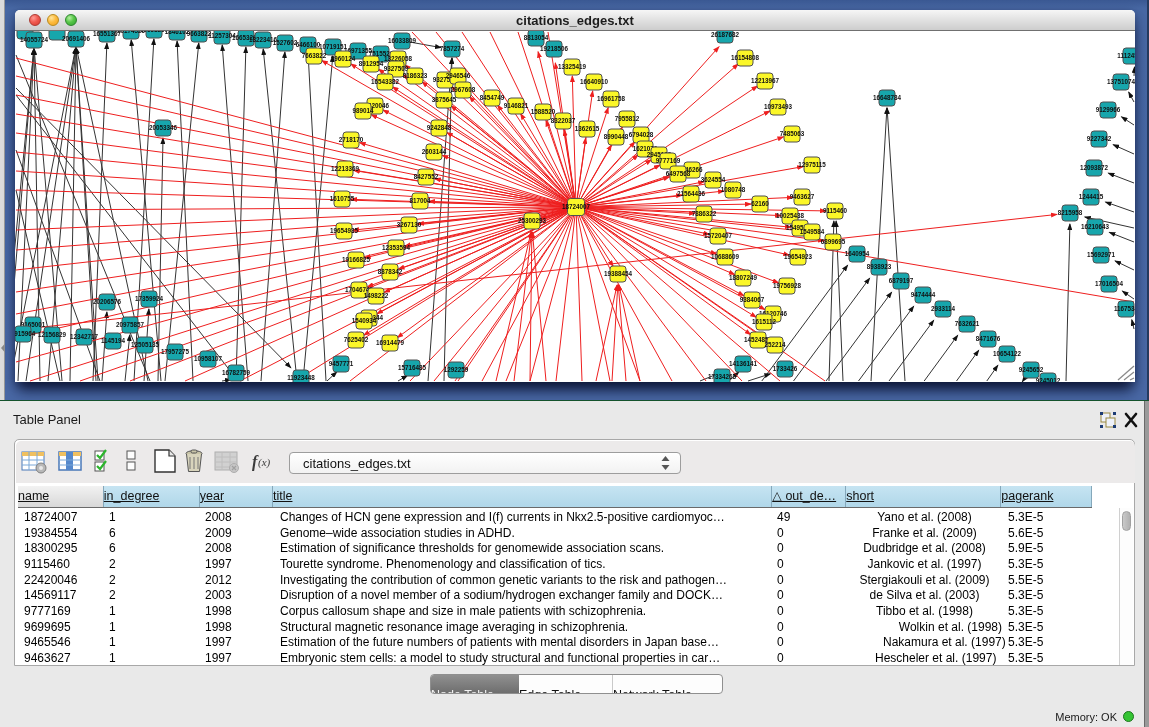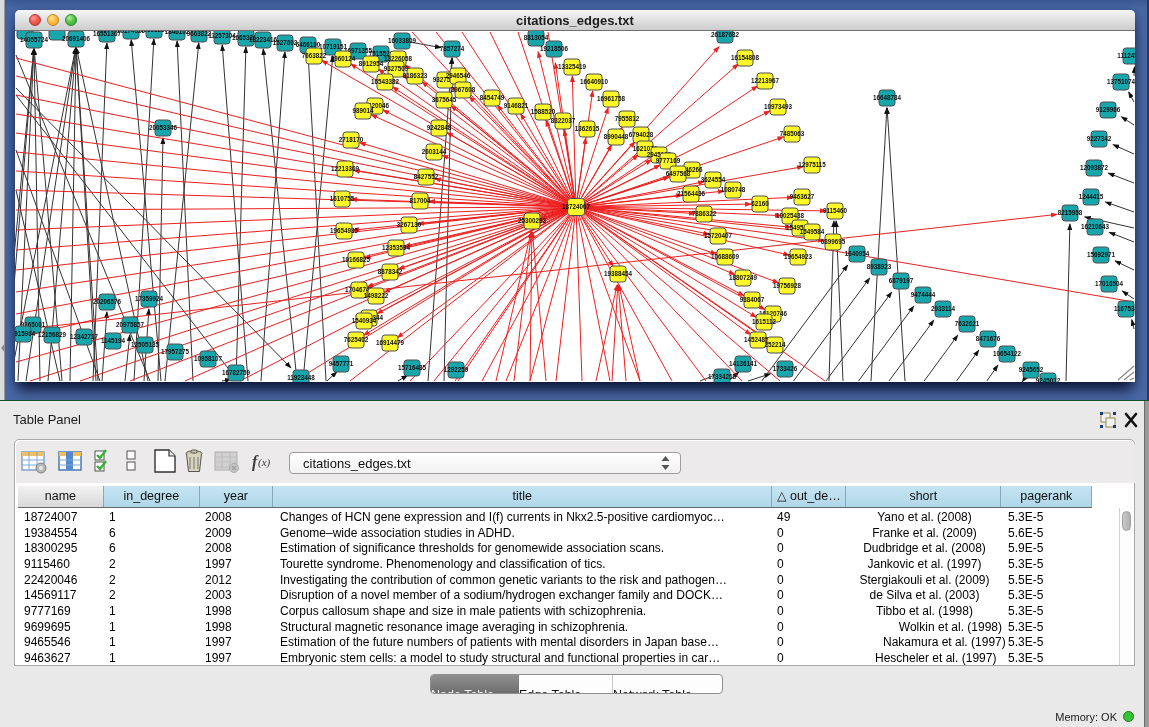--- a/index.html
+++ b/index.html
@@ -18,21 +18,21 @@
 #tbar .title { position:absolute; left:0; right:0; top:3px; text-align:center;
   font-size:13px; font-weight:bold; color:#1c1c1c; }
 .tl { position:absolute; top:4px; width:12px; height:12px; border-radius:50%; }
 #panel { position:absolute; left:0; top:400px; width:1149px; height:327px; background:#e9e9e9; border-top:1px solid #14532d; }
 #ptitle { position:absolute; left:13px; top:11px; font-size:13px; color:#1a1a1a; }
 #subp { position:absolute; left:14px; top:38px; width:1121px; height:227px; background:#fff;
   border:1px solid #a8a8a8; border-radius:5px 5px 0 0; }
 #toolrow { position:absolute; left:1px; top:1px; width:1119px; height:42px; background:#eceaea; border-radius:5px 5px 0 0; }
 #thead { position:absolute; left:0px; top:46px; height:21px; }
 .th { position:absolute; top:0; height:21px; background:linear-gradient(180deg,#c6e4f2 0,#b0d7e9 100%);
-  border-right:1px solid #85a8bb; font-size:12.5px; color:#111; text-align:center; line-height:20px; }
+  border-right:1px solid #85a8bb; font-size:12.5px; color:#111; line-height:20px;text-decoration:underline; }
 .trow { position:absolute; left:0; height:15.7px; font-size:12px; color:#000; }
 .trow span { position:absolute; top:0; white-space:nowrap; }
 #tabs { position:absolute; left:430px; top:273px; height:20px; display:flex;
   border:1px solid #8f8f8f; border-radius:4px; overflow:hidden; background:#fdfdfd; }
 .tab { font-size:12.5px; padding-top:13px; color:#111; }
 .tab.sel { background:linear-gradient(180deg,#909090 0,#6e6e6e 100%); color:#f2f2f2; }
 #mem { position:absolute; right:32px; top:310px; font-size:11px; color:#1a1a1a; }
 #memdot { position:absolute; right:15px; top:310px; width:11px; height:11px; border-radius:50%;
   background:#35c433; border:1px solid #1e741e; }
 #rstrip { position:absolute; right:0; top:0; width:5px; height:327px; background:#9a9a9a; border-left:1px solid #6a6a6a; }

